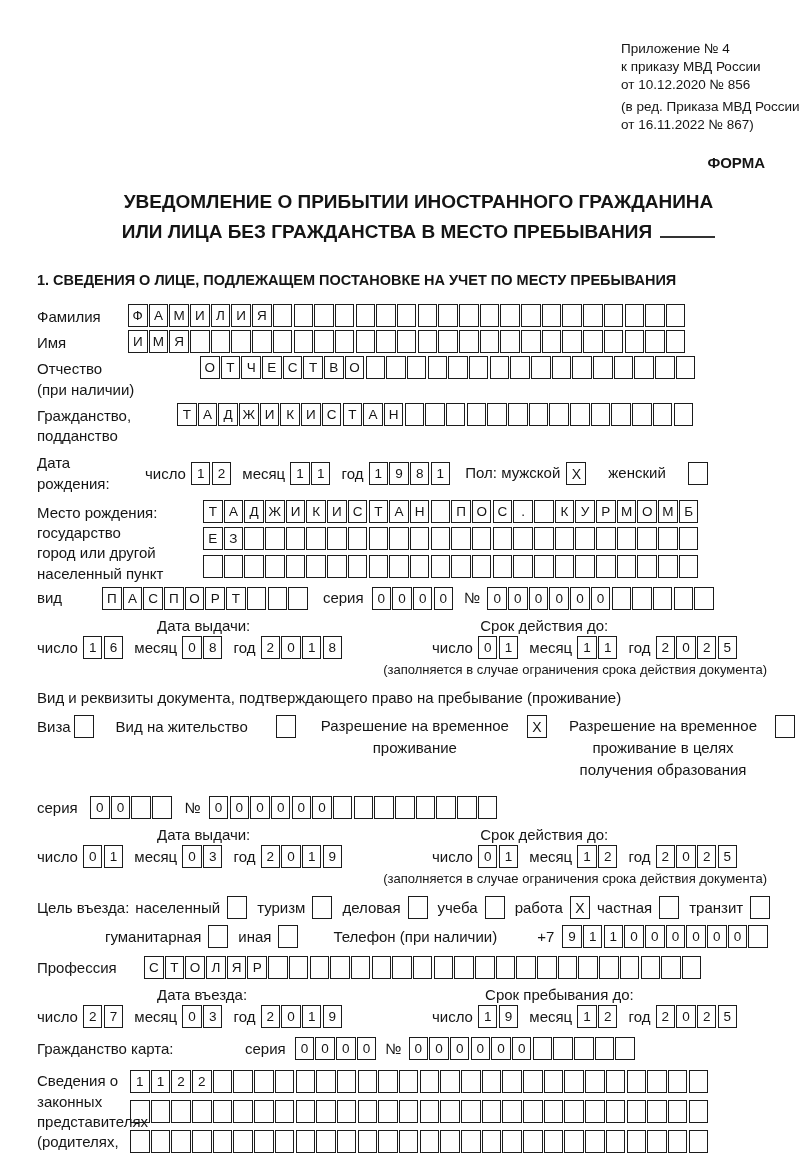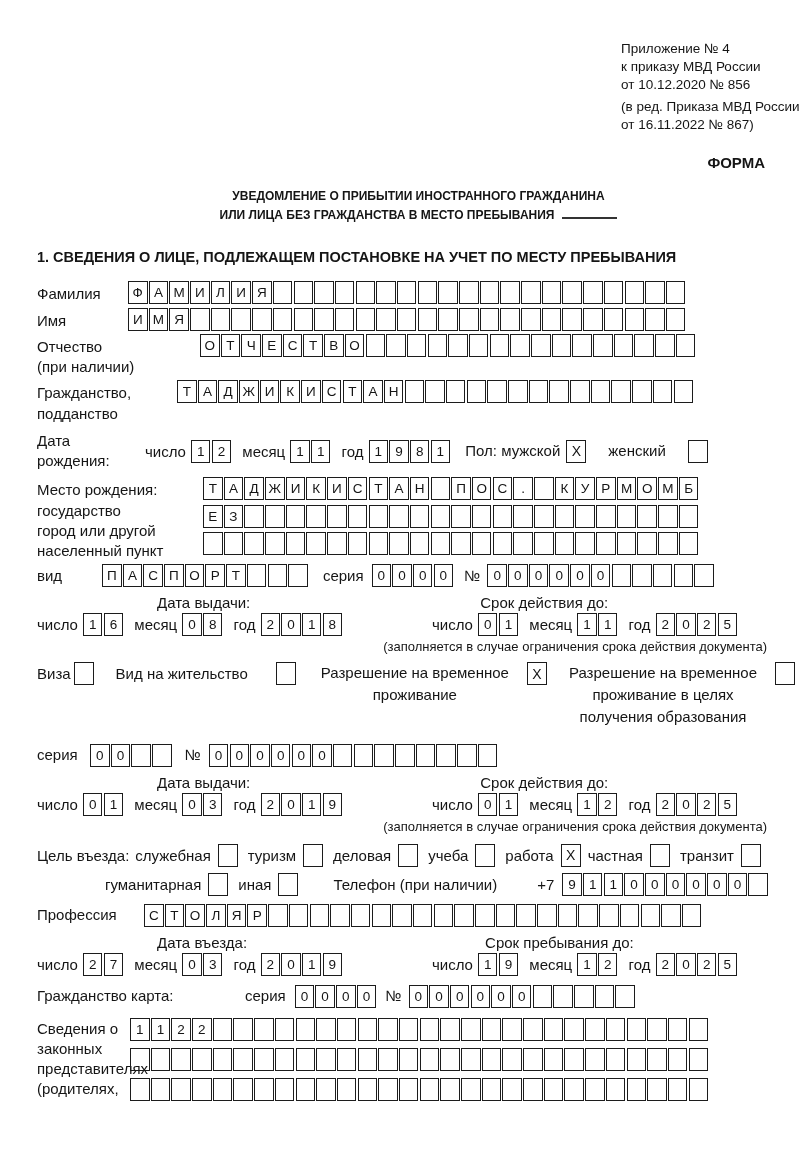--- a/index.html
+++ b/index.html
@@ -5,21 +5,21 @@
   * { box-sizing: border-box; margin: 0; padding: 0; }
   html,body { background:#fff; }
   .page {
     width: 800px; height: 1163px; background: #fff; overflow: hidden;
     font-family: Liberation Sans, sans-serif; color: #151515;
     padding: 40px 0 0 37px; position: relative;
   }
   .hdr { margin-left: 584px; font-size: 13.5px; line-height: 1.32; }
   .hdr .gap { margin-top: 5px; }
   .forma { text-align: right; padding-right: 35px; font-weight: bold; font-size: 15px; margin-top: 20px; }
-  .title { width: 763px; text-align: center; font-weight: bold; font-size: 12px; line-height: 1.6; margin-top: 16px; }
+  .title { width: 763px; text-align: center; font-weight: bold; font-size: 19px; line-height: 1.6; margin-top: 16px; }
   .uline { display: inline-block; width: 55px; border-bottom: 2px solid #333; height: 12px; margin-left: 8px; }
   .sec { font-weight: bold; font-size: 14.5px; margin-top: 24px; margin-bottom: 16px; }
 
   .frow { display: flex; align-items: flex-start; margin-bottom: 3px; }
   .lbl { font-size: 15px; line-height: 1.35; padding-top: 3px; }
   .cells { display: flex; flex: none; }
   .cell {
     display: inline-flex; align-items: center; justify-content: center; flex: none;
     width: 19.5px; height: 23px; border: 1.5px solid #1c1c1c; margin-right: 1.2px;
     font-size: 13.5px;
@@ -392,20 +392,21 @@
           <span class="cell">2</span>
           <span class="cell">0</span>
           <span class="cell">2</span>
           <span class="cell">5</span>
         </span>
     </span>
   </div>
   <div class="note">(заполняется в случае ограничения срока действия документа)</div>
 
   <div class="intro">
+    <div>Вид и реквизиты документа, подтверждающего право на пребывание (проживание)</div>
   </div>
 
   <div class="frow" style="margin-top:4px;">
     <span class="lbl" style="padding-top:2px;">Виза</span>
     <span class="cb" style="margin-left:3px;"></span>
     <span class="lbl" style="padding-top:2px; margin-left:22px;">Вид на жительство</span>
     <span class="cb" style="margin-left:28px;"></span>
     <span class="opt2" style="margin-left:25px;">
       <span>Разрешение на временное</span><br><span>проживание</span>
     </span>
@@ -484,21 +485,21 @@
           <span class="cell">0</span>
           <span class="cell">2</span>
           <span class="cell">5</span>
         </span>
     </span>
   </div>
   <div class="note">(заполняется в случае ограничения срока действия документа)</div>
 
   <div class="purpose">
     <span style="margin-right:6px;">Цель въезда:</span>
-    <span>служебная</span>
+    <span>населенный</span>
       <span class="cb"></span>
     <span>туризм</span>
       <span class="cb"></span>
     <span>деловая</span>
       <span class="cb"></span>
     <span>учеба</span>
       <span class="cb"></span>
     <span>работа</span>
       <span class="cb" style="margin-right:7px;">X</span>
     <span>частная</span>

